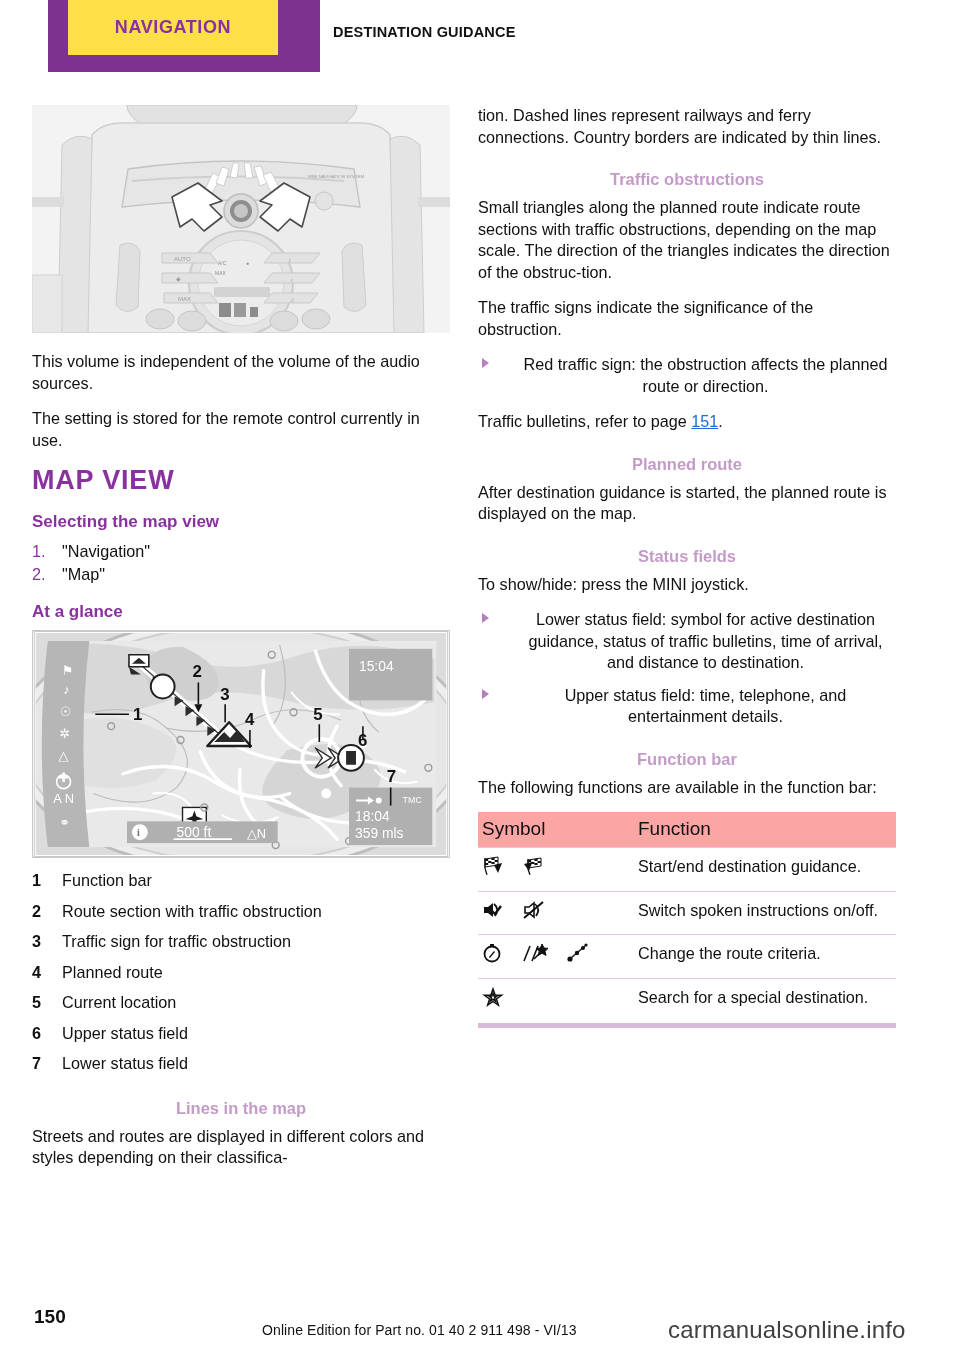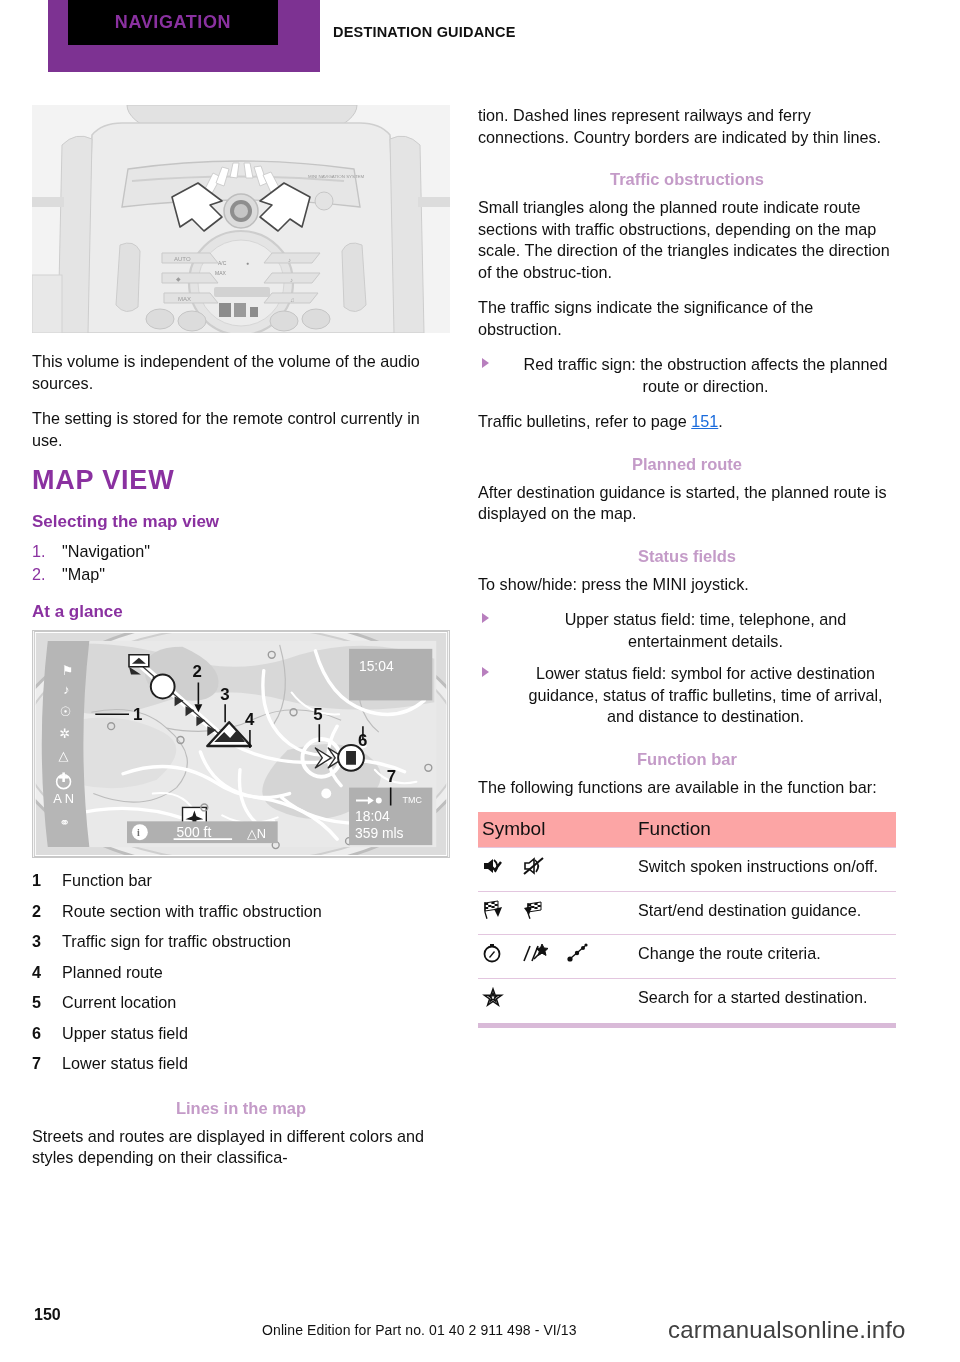--- a/index.html
+++ b/index.html
@@ -5,21 +5,21 @@
   html,body{margin:0;padding:0;}
   body{
     width:960px;height:1362px;background:#ffffff;
     font-family:"Liberation Sans","DejaVu Sans",sans-serif;
     color:#000;position:relative;overflow:hidden;
     -webkit-font-smoothing:antialiased;
   }
   
   .header{position:absolute;left:0;top:0;width:960px;height:80px;}
   .hdr-purple{position:absolute;left:48px;top:0;width:272px;height:72px;background:#7d3292;}
-  .hdr-white{position:absolute;left:68px;top:0;width:210px;height:45px;background:#000000;
+  .hdr-white{position:absolute;left:68px;top:0;width:210px;height:55px;background:#fde047;
     display:flex;align-items:center;justify-content:center;}
   .hdr-chapter{color:#8a31a0;font-size:18px;font-weight:bold;letter-spacing:.6px;}
   .hdr-section{position:absolute;left:333px;top:24px;font-size:14.5px;font-weight:bold;
     letter-spacing:.2px;color:#111;}
 
   
   .col{position:absolute;top:105px;width:418px;}
   .col-left{left:32px;}
   .col-right{left:478px;}
 
@@ -63,21 +63,21 @@
     padding:6px 4px 7px 4px;color:#111;}
   table.fn th.sym{width:148px;}
   table.fn td{padding:8px 4px 9px 4px;font-size:16.2px;line-height:21.5px;
     border-top:1px solid #e3c6df;vertical-align:top;color:#111;}
   table.fn td.sym{width:148px;white-space:nowrap;}
   table.fn tr.last td{border-bottom:none;}
   .tbl-bottom{width:418px;height:5px;background:#d9bad8;margin-top:0;}
   .glyph{display:inline-block;margin-right:14px;vertical-align:middle;}
 
   
-  .pageno{position:absolute;left:34px;top:1306px;font-size:16px;font-weight:bold;color:#111;}
+  .pageno{position:absolute;left:34px;top:1306px;font-size:19px;font-weight:bold;color:#111;}
   .edition{position:absolute;left:262px;top:1322px;font-size:14px;color:#111;
     letter-spacing:.1px;}
   .watermark{position:absolute;left:668px;top:1316px;font-size:24px;color:#404040;
     letter-spacing:.2px;}
 </style>
 </head>
 <body>
 
 <div class="header">
   <div class="hdr-purple"></div>
@@ -380,62 +380,39 @@
 
   <h3 class="h3" style="margin-top:22px;">Planned route</h3>
   <p class="body">After destination guidance is started, the planned route is displayed on the map.</p>
 
   <h3 class="h3" style="margin-top:22px;">Status fields</h3>
   <p class="body">To show/hide: press the MINI joystick.</p>
 
   <ul class="bullets">
     <li>
       <span class="tri"></span>
-      <span>Upper status field: time, telephone, and entertainment details.</span>
+      <span>Lower status field: symbol for active destination guidance, status of traffic bulletins, time of arrival, and distance to destination.</span>
     </li>
     <li>
       <span class="tri"></span>
-      <span>Lower status field: symbol for active destination guidance, status of traffic bulletins, time of arrival, and distance to destination.</span>
+      <span>Upper status field: time, telephone, and entertainment details.</span>
     </li>
   </ul>
 
   <h3 class="h3" style="margin-top:22px;">Function bar</h3>
   <p class="body">The following functions are available in the function bar:</p>
 
   <table class="fn">
     <thead>
       <tr>
         <th class="sym">Symbol</th>
         <th>Function</th>
       </tr>
     </thead>
     <tbody>
-      <tr>
-        <td class="sym">
-          <span class="glyph">
-            <svg width="22" height="20" viewBox="0 0 22 20">
-                <g fill="#111">
-              <path d="M2 7 h4 l5 -4 v14 l-5 -4 h-4 z"></path>
-              <path d="M12 4 q6 5 1 12" fill="none" stroke="#111" stroke-width="1.8"></path>
-              <path d="M10 11 l3 3 l6 -8" fill="none" stroke="#111" stroke-width="2.4"></path>
-            </g>
-              </svg>
-          </span>
-          <span class="glyph">
-            <svg width="22" height="20" viewBox="0 0 22 20">
-                <g fill="#111">
-              <path d="M2 7 h4 l5 -4 v14 l-5 -4 h-4 z" fill="none" stroke="#111" stroke-width="1.6"></path>
-              <path d="M12 4 q6 5 1 12" fill="none" stroke="#111" stroke-width="1.6"></path>
-              <line x1="1" y1="18" x2="20" y2="2" stroke="#111" stroke-width="2"></line>
-            </g>
-              </svg>
-          </span>
-        </td>
-        <td>Switch spoken instructions on/off.</td>
-      </tr>
       <tr>
         <td class="sym">
           <span class="glyph">
             <svg width="22" height="20" viewBox="0 0 22 20">
                 <g fill="#111">
               <path d="M3 3 L16 1 L16 9 L3 11 Z" fill="#fff" stroke="#111" stroke-width="1"></path>
               <rect x="3" y="3" width="3.2" height="2"></rect>
                   <rect x="9.4" y="2" width="3.2" height="2"></rect>
               <rect x="6.2" y="5" width="3.2" height="2"></rect>
                   <rect x="12.6" y="4" width="3.2" height="2"></rect>
@@ -460,20 +437,43 @@
               <path d="M1 8 L9 6 L6 15 Z"></path>
             </g>
               </svg>
           </span>
         </td>
         <td>Start/end destination guidance.</td>
       </tr>
       <tr>
         <td class="sym">
           <span class="glyph">
+            <svg width="22" height="20" viewBox="0 0 22 20">
+                <g fill="#111">
+              <path d="M2 7 h4 l5 -4 v14 l-5 -4 h-4 z"></path>
+              <path d="M12 4 q6 5 1 12" fill="none" stroke="#111" stroke-width="1.8"></path>
+              <path d="M10 11 l3 3 l6 -8" fill="none" stroke="#111" stroke-width="2.4"></path>
+            </g>
+              </svg>
+          </span>
+          <span class="glyph">
+            <svg width="22" height="20" viewBox="0 0 22 20">
+                <g fill="#111">
+              <path d="M2 7 h4 l5 -4 v14 l-5 -4 h-4 z" fill="none" stroke="#111" stroke-width="1.6"></path>
+              <path d="M12 4 q6 5 1 12" fill="none" stroke="#111" stroke-width="1.6"></path>
+              <line x1="1" y1="18" x2="20" y2="2" stroke="#111" stroke-width="2"></line>
+            </g>
+              </svg>
+          </span>
+        </td>
+        <td>Switch spoken instructions on/off.</td>
+      </tr>
+      <tr>
+        <td class="sym">
+          <span class="glyph">
             <svg width="20" height="20" viewBox="0 0 20 20">
               <circle cx="10" cy="11" r="7.5" fill="none" stroke="#111" stroke-width="1.8"></circle>
               <path d="M7 14 L12 8 L13 9 L8 15 Z" fill="#111"></path>
               <rect x="8" y="1" width="4" height="2.4" fill="#111"></rect>
             </svg>
           </span>
           <span class="glyph">
             <svg width="28" height="20" viewBox="0 0 28 20">
                 <g stroke="#111" fill="#111">
               <line x1="3" y1="18" x2="9" y2="3" stroke-width="1.6"></line>
@@ -501,21 +501,21 @@
         <td class="sym">
           <span class="glyph">
             <svg width="22" height="22" viewBox="0 0 22 22">
                 <g fill="none" stroke="#111" stroke-width="1.5">
               <polygon points="11,2 13.2,8.2 19.6,8.2 14.4,12 16.4,18.2 11,14.4 5.6,18.2 7.6,12 2.4,8.2 8.8,8.2"></polygon>
               <polygon points="11,6 12,9 15,9 12.6,10.9 13.5,14 11,12.1 8.5,14 9.4,10.9 7,9 10,9"></polygon>
             </g>
               </svg>
           </span>
         </td>
-        <td>Search for a started destination.</td>
+        <td>Search for a special destination.</td>
       </tr>
     </tbody>
   </table>
   <div class="tbl-bottom"></div>
 </div>
 
 <div class="pageno">150</div>
 <div class="edition">Online Edition for Part no. 01 40 2 911 498 - VI/13</div>
 <div class="watermark">carmanualsonline.info</div>
 

